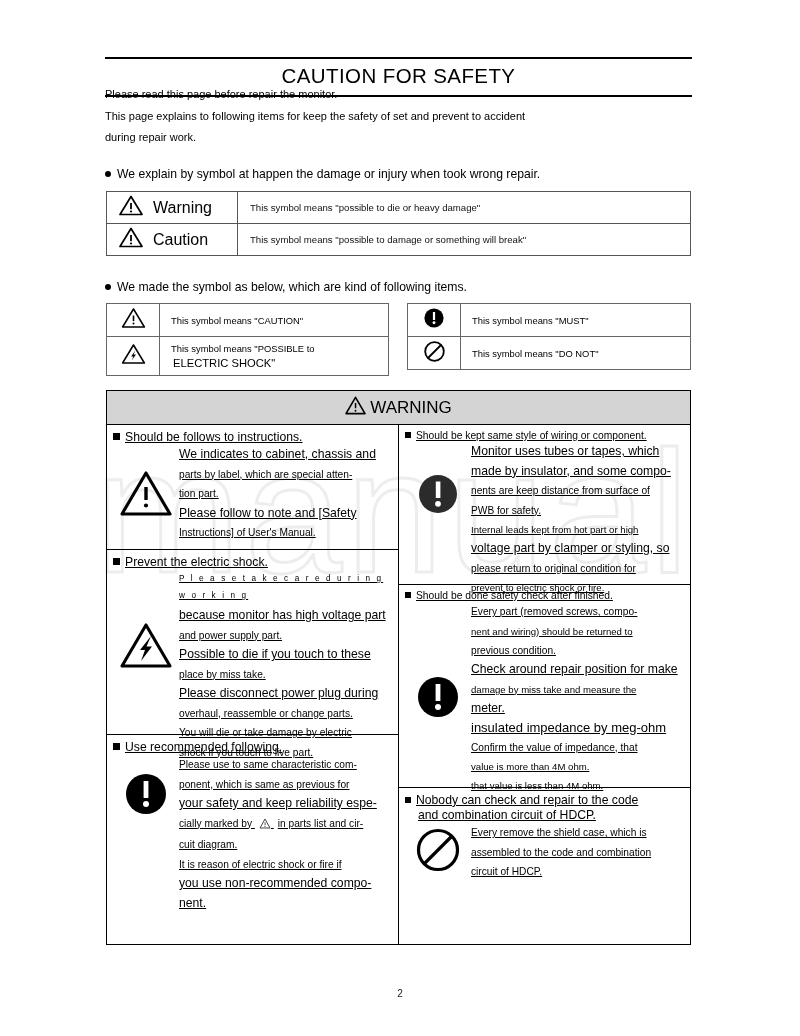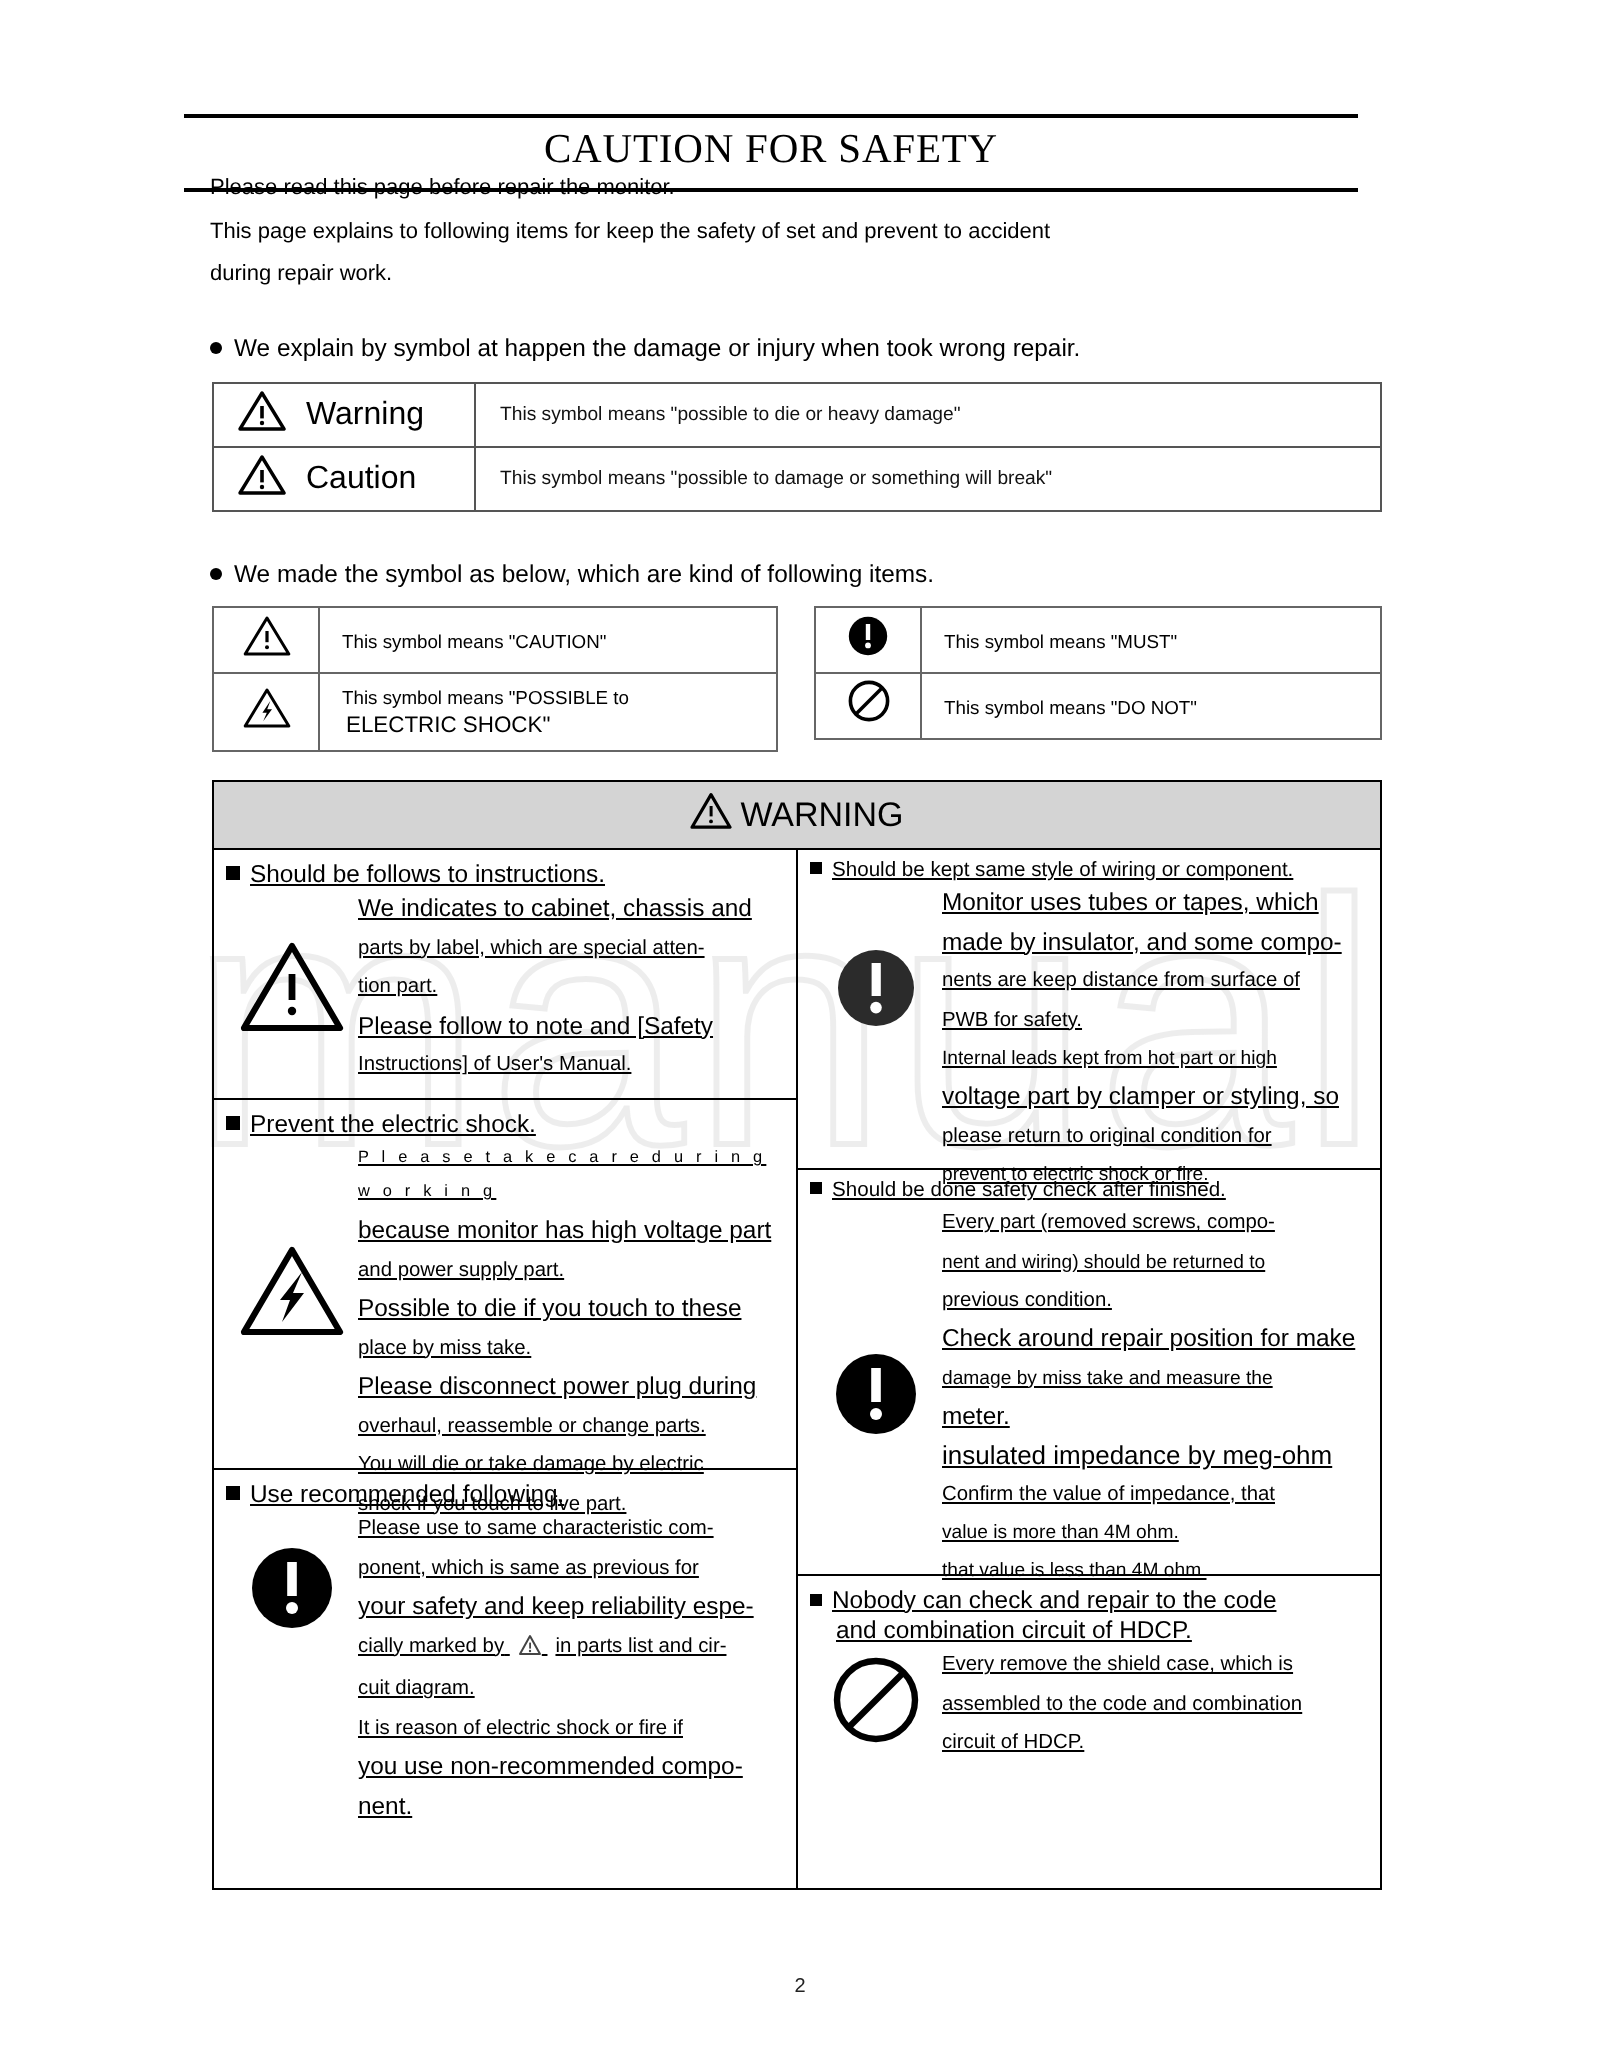--- a/index.html
+++ b/index.html
@@ -21,21 +21,21 @@
     pointer-events:none;
     z-index:0;
     opacity:.55;
   }
   .watermark svg{width:100%;height:100%;display:block;}
 
   .content{position:relative;z-index:2;}
 
   
   .title-block{
-    position:absolute;left:92px;top:57px;width:587px;font-family:Liberation Serif, serif;
+    position:absolute;left:105px;top:57px;width:587px;
   }
   .rule-top{border-top:2.5px solid #000;}
   .rule-bot{border-top:2.5px solid #000;}
   .page-title{
     text-align:center;
     font-size:20.5px;
     letter-spacing:.4px;
     padding:5px 0 7px 0;
     font-weight:400;
   }

